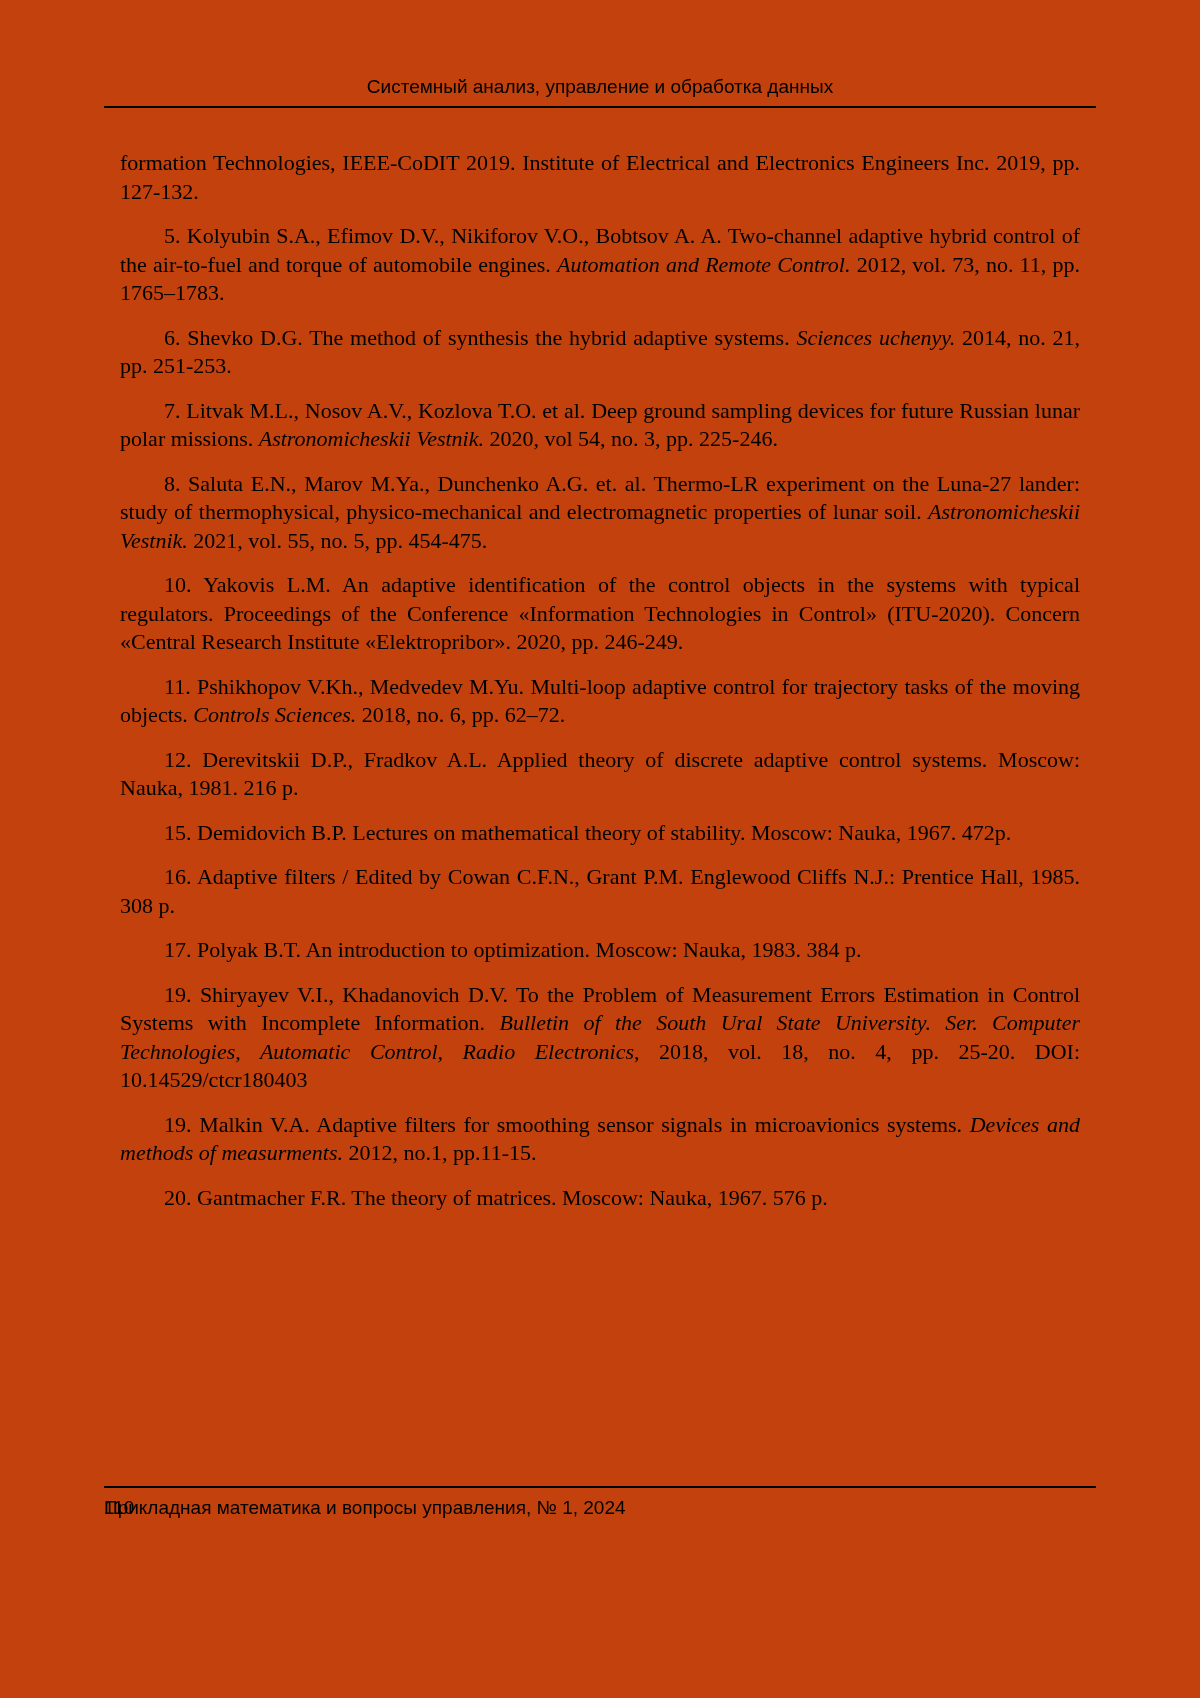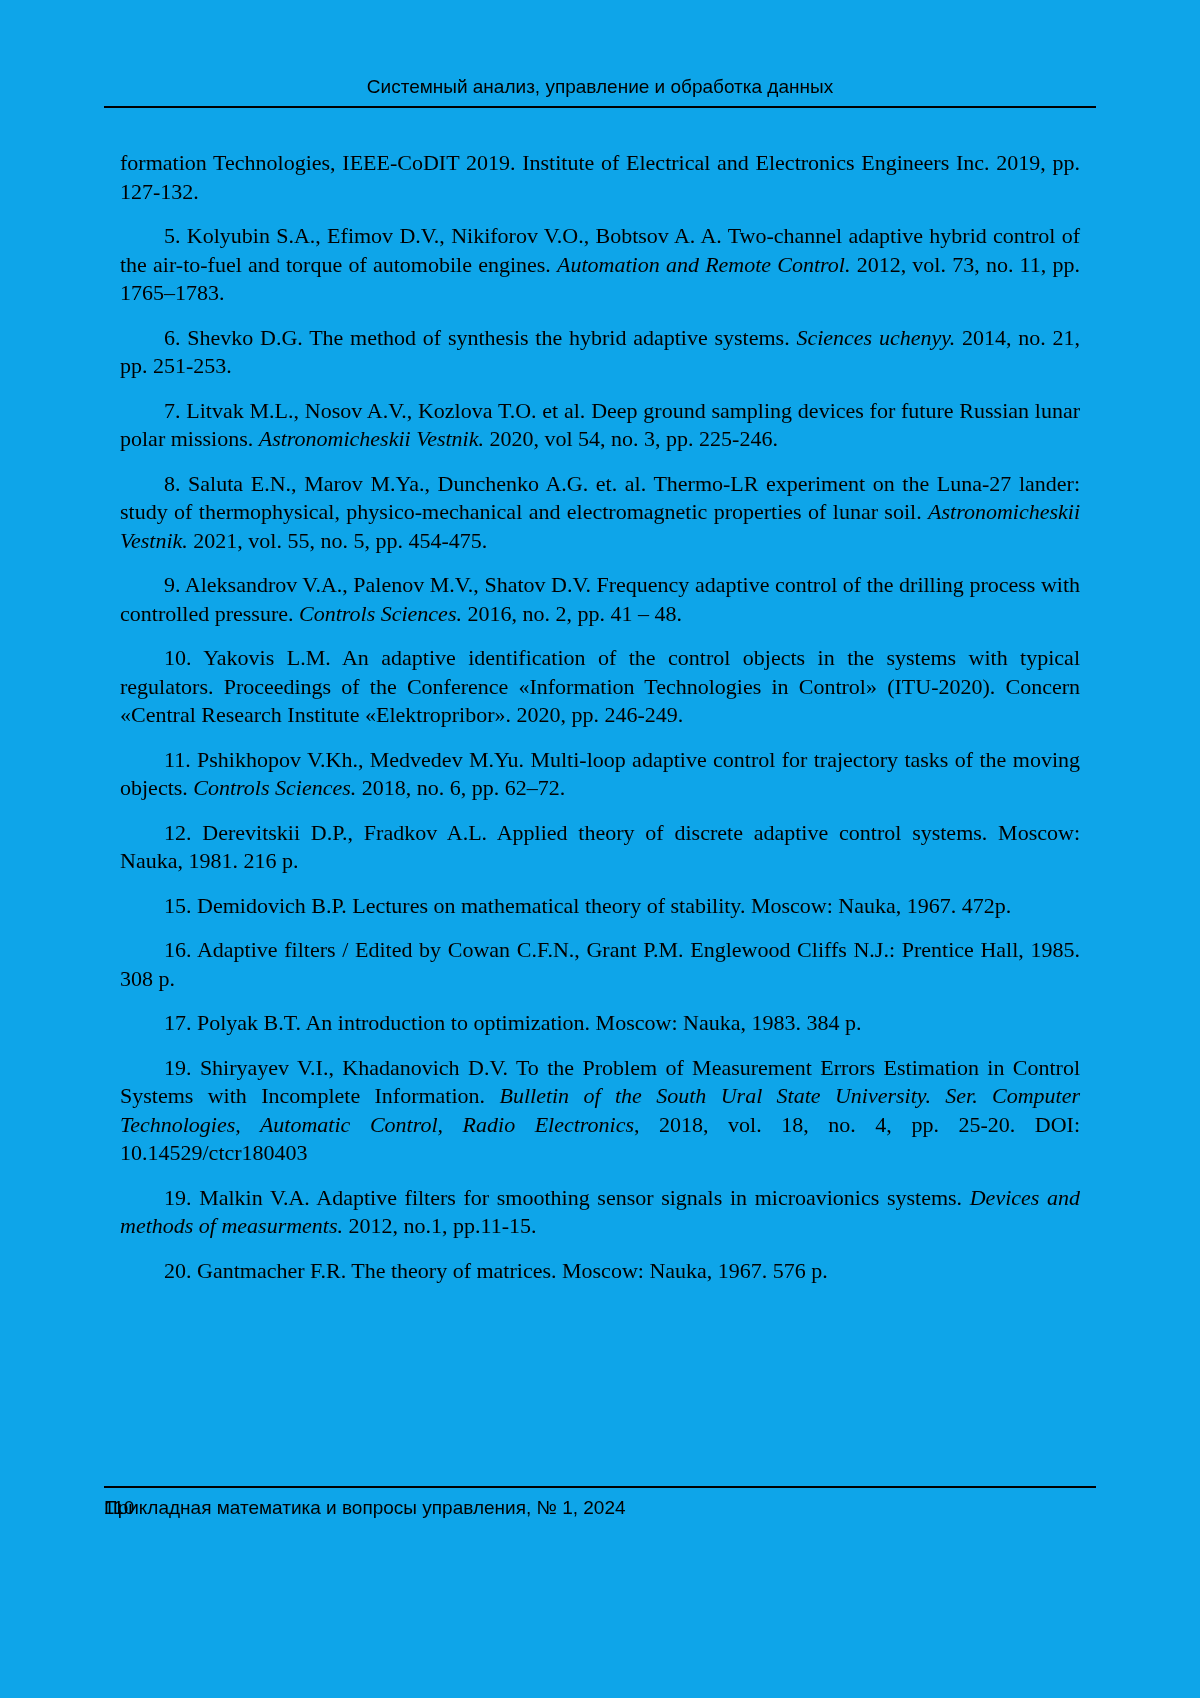--- a/index.html
+++ b/index.html
@@ -3,21 +3,21 @@
 <meta charset="utf-8">
 <style>
   * { box-sizing: border-box; }
   html, body { margin: 0; padding: 0; }
   body { background: #ffffff; }
 
   .page {
     position: relative;
     width: 1200px;
     height: 1698px;
-    background: #0ea5e9;
+    background: #c2410c;
     color: #000000;
     font-family: "Liberation Serif", serif;
     overflow: hidden;
   }
 
   .running-head {
     position: absolute;
     top: 76px;
     left: 104px;
     width: 992px;
@@ -64,21 +64,20 @@
   <header class="running-head">
     <span>Системный анализ, управление и обработка данных</span>
   </header>
 
   <main class="references">
       <p class="no-indent"><span>formation Technologies, IEEE-CoDIT 2019. Institute of Electrical and Electronics Engineers Inc. 2019, pp. 127-132.</span></p>
       <p><span>5. Kolyubin S.A., Efimov D.V., Nikiforov V.O., Bobtsov A. A. Two-channel adaptive hybrid control of the air-to-fuel and torque of automobile engines. </span><span class="italic">Automation and Remote Control.</span><span> 2012, vol. 73, no. 11, pp. 1765–1783.</span></p>
       <p><span>6. Shevko D.G. The method of synthesis the hybrid adaptive systems. </span><span class="italic">Sciences uchenyy.</span><span> 2014, no. 21, pp. 251-253.</span></p>
       <p><span>7. Litvak M.L., Nosov A.V., Kozlova T.O. et al. Deep ground sampling devices for future Russian lunar polar missions. </span><span class="italic">Astronomicheskii Vestnik.</span><span> 2020, vol 54, no. 3, pp. 225-246.</span></p>
       <p><span>8. Saluta E.N., Marov M.Ya., Dunchenko A.G. et. al. Thermo-LR experiment on the Luna-27 lander: study of thermophysical, physico-mechanical and electromagnetic properties of lunar soil. </span><span class="italic">Astronomicheskii Vestnik.</span><span> 2021, vol. 55, no. 5, pp. 454-475.</span></p>
-      <p><span>9. Aleksandrov V.A., Palenov M.V., Shatov D.V. Frequency adaptive control of the drilling process with controlled pressure. </span><span class="italic">Controls Sciences.</span><span> 2016, no. 2, pp. 41 – 48.</span></p>
       <p><span>10. Yakovis L.M. An adaptive identification of the control objects in the systems with typical regulators. Proceedings of the Conference «Information Technologies in Control» (ITU-2020). Concern «Central Research Institute «Elektropribor». 2020, pp. 246-249.</span></p>
       <p><span>11. Pshikhopov V.Kh., Medvedev M.Yu. Multi-loop adaptive control for trajectory tasks of the moving objects. </span><span class="italic">Controls Sciences.</span><span> 2018, no. 6, pp. 62–72.</span></p>
       <p><span>12. Derevitskii D.P., Fradkov A.L. Applied theory of discrete adaptive control systems. Moscow: Nauka, 1981. 216 p.</span></p>
       <p><span>15. Demidovich B.P. Lectures on mathematical theory of stability. Moscow: Nauka, 1967. 472p.</span></p>
       <p><span>16. Adaptive filters / Edited by Cowan C.F.N., Grant P.M. Englewood Cliffs N.J.: Prentice Hall, 1985. 308 p.</span></p>
       <p><span>17. Polyak B.T. An introduction to optimization. Moscow: Nauka, 1983. 384 p.</span></p>
       <p><span>19. Shiryayev V.I., Khadanovich D.V. To the Problem of Measurement Errors Estimation in Control Systems with Incomplete Information. </span><span class="italic">Bulletin of the South Ural State University. Ser. Computer Technologies, Automatic Control, Radio Electronics</span><span>, 2018, vol. 18, no. 4, pp. 25-20. DOI: 10.14529/ctcr180403</span></p>
       <p><span>19. Malkin V.A. Adaptive filters for smoothing sensor signals in microavionics systems. </span><span class="italic">Devices and methods of measurments.</span><span> 2012, no.1, pp.11-15.</span></p>
       <p><span>20. Gantmacher F.R. The theory of matrices. Moscow: Nauka, 1967. 576 p.</span></p>
     </main>

